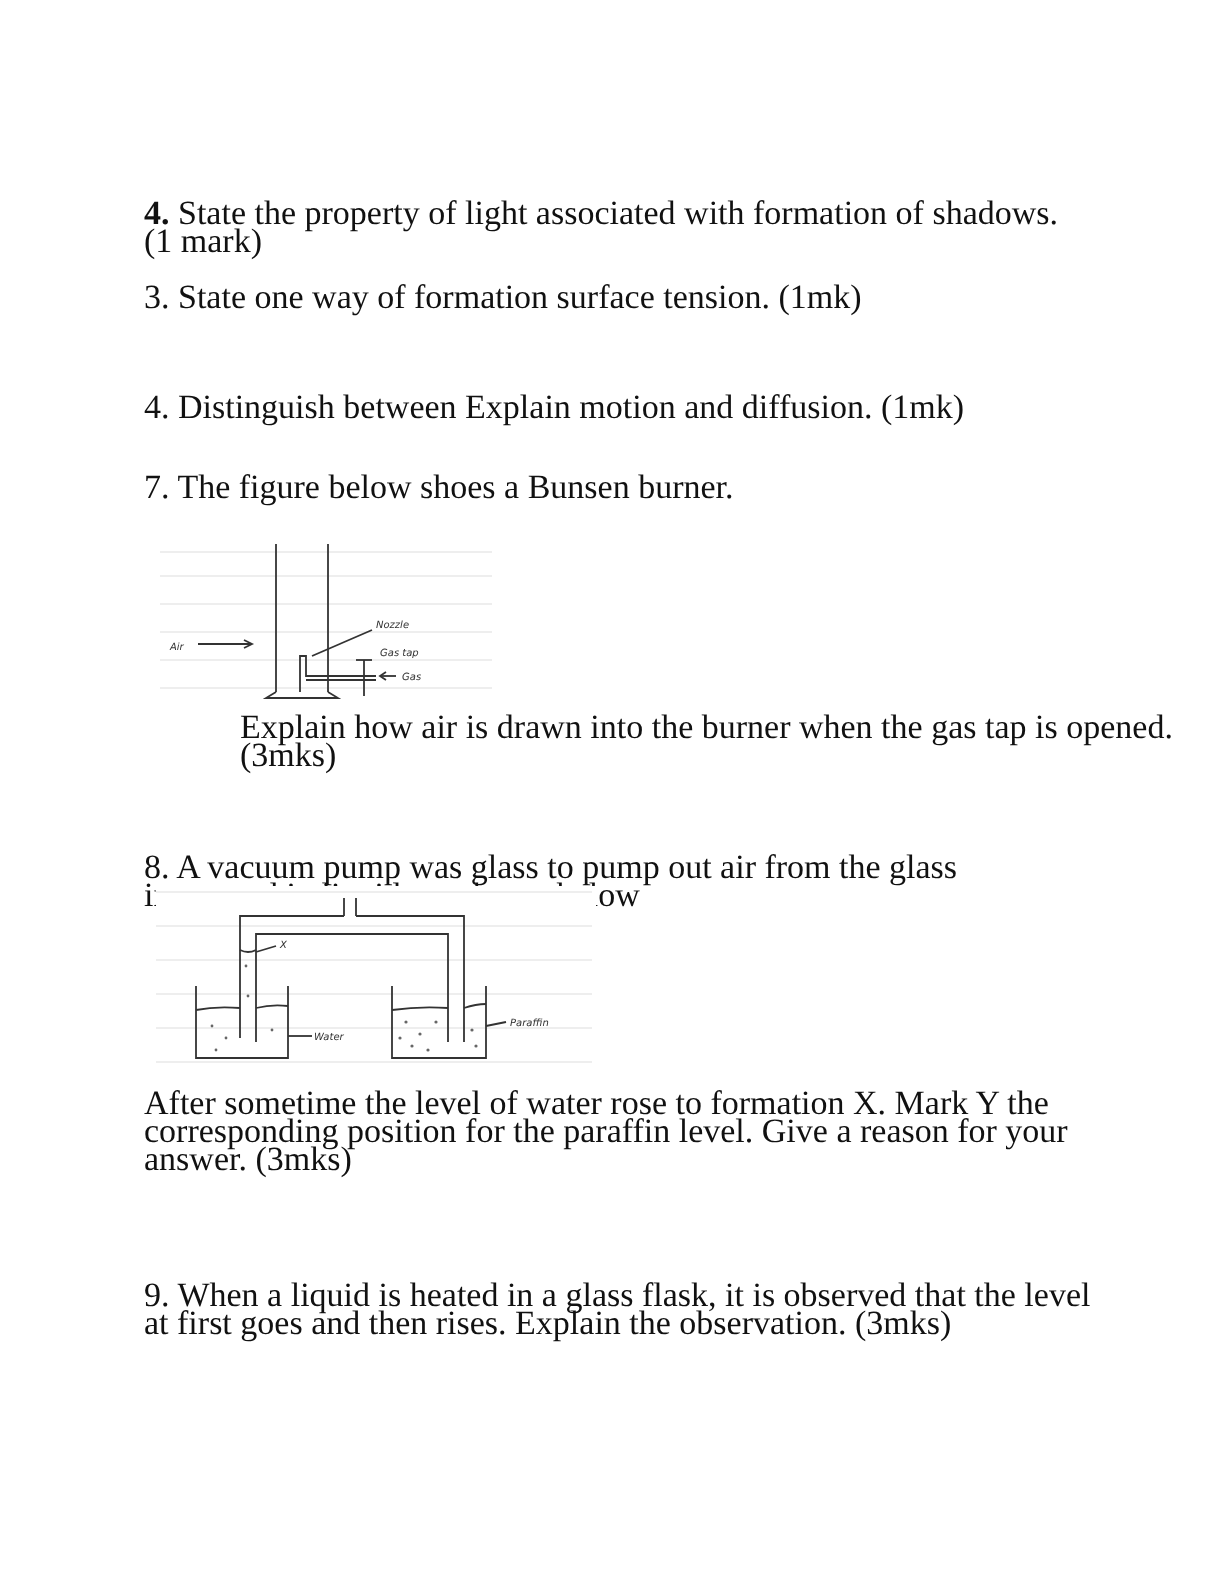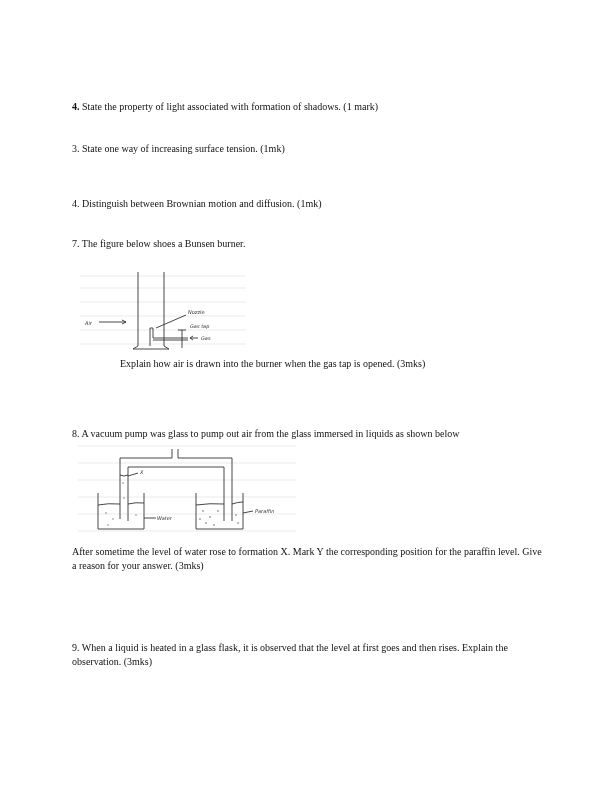--- a/index.html
+++ b/index.html
@@ -1,38 +1,38 @@
 <!DOCTYPE html>
 <html><head>
 <meta charset="utf-8">
 <style>
   html, body { margin: 0; padding: 0; background: #ffffff; }
   body { width: 612px; height: 792px; position: relative; overflow: hidden;
          font-family: "Liberation Serif", "DejaVu Serif", serif; color: #111; }
-  .q { position: absolute; left: 72px; font-size: 10px; line-height: 14px; width: 475px; }
+  .q { position: absolute; left: 72px; font-size: 17px; line-height: 14px; width: 475px; }
   .q b { font-weight: bold; }
   .fig { position: absolute; left: 78px; background: #fff; }
   .hand { font-family: "DejaVu Sans", sans-serif; font-size: 5px; fill: #333; font-style: italic; }
 </style>
 </head>
 <body>
 
 <div class="q" style="top:100px;">
   <b>4.</b>
   <span>State the property of light associated with formation of shadows. (1 mark)</span>
 </div>
 
 <div class="q" style="top:142px;">
   <span>3.</span>
-  <span>State one way of increasing surface tension. (1mk)</span>
+  <span>State one way of formation surface tension. (1mk)</span>
 </div>
 
 <div class="q" style="top:197px;">
   <span>4.</span>
-  <span>Distinguish between Brownian motion and diffusion. (1mk)</span>
+  <span>Distinguish between Explain motion and diffusion. (1mk)</span>
 </div>
 
 <div class="q" style="top:237px;">
   <span>7.</span>
   <span>The figure below shoes a Bunsen burner.</span>
 </div>
 
 <div class="fig" style="top:270px; width:170px; height:80px;">
   <svg width="170" height="80" viewBox="0 0 170 80">
     <g stroke="#ddd" stroke-width="0.6">

